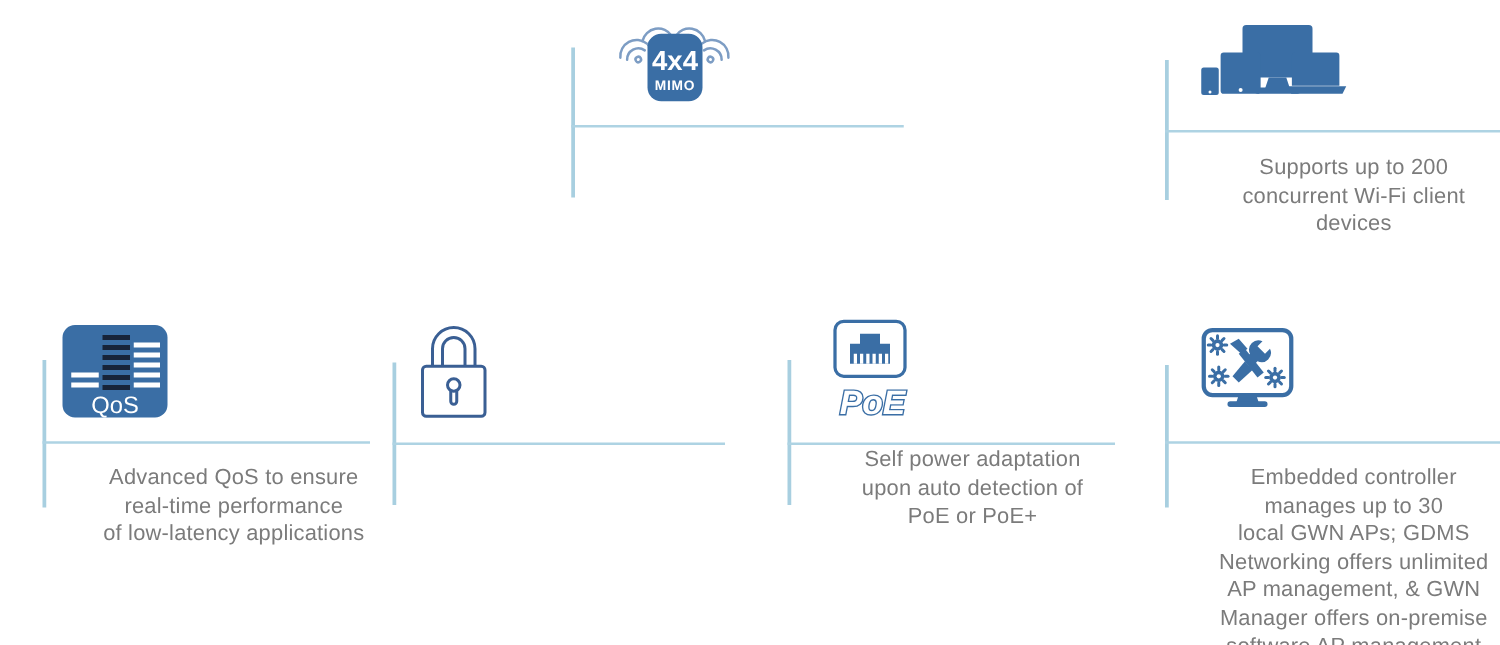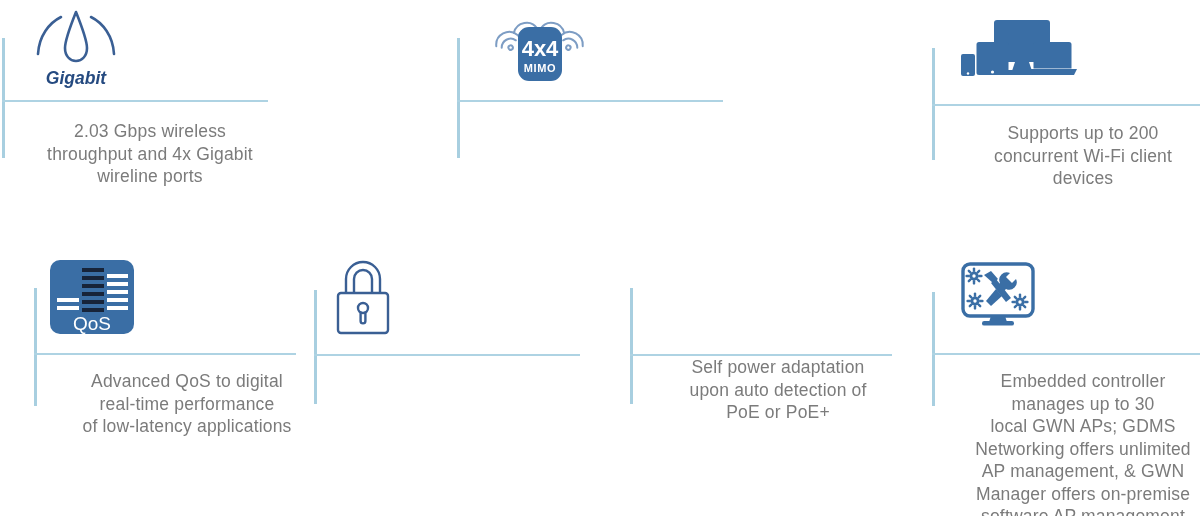--- a/index.html
+++ b/index.html
@@ -103,39 +103,20 @@
   #cell-controller .desc { left: 28px; top: 122px; width: 250px; }
 
   
   svg { display: block; overflow: visible; }
 </style>
 </head>
 <body>
 
 <div class="grid">
 
-  <div class="cell" id="cell-gigabit">
-    <div class="rule-v"></div>
-    <div class="rule-h"></div>
-
-    <div class="icon-wrap">
-      <svg width="88" height="82" viewBox="0 0 88 82">
-        <g fill="none" stroke="#3a5f94" stroke-width="2.6" stroke-linecap="round">
-          <path d="M6 46 C7 28 17 15 29 9"></path>
-          <path d="M82 46 C81 28 71 15 59 9"></path>
-        </g>
-        <path d="M44 4 C48 14 55 33 55 40 C55 48 50 53 44 53 C38 53 33 48 33 40 C33 33 40 14 44 4 Z" fill="none" stroke="#3a5f94" stroke-width="2.6" stroke-linejoin="round"></path>
-        <text x="44" y="76" font-family="'Liberation Sans', sans-serif" font-size="17.5" font-weight="bold" font-style="italic" fill="#254a80" text-anchor="middle">Gigabit</text>
-      </svg>
-    </div>
-
-    <div class="desc">2.03 Gbps wireless
-throughput and 4x Gigabit
-wireline ports</div>
-  </div>
 
   <div class="cell" id="cell-mimo">
     <div class="rule-v"></div>
     <div class="rule-h"></div>
 
     <div class="icon-wrap">
       <svg width="112" height="84" viewBox="0 0 112 84">
 
         <g fill="none" stroke="#7d9dc4" stroke-width="2" stroke-linecap="round">
 
@@ -233,21 +214,21 @@
         </g>
 
         <g fill="#ffffff">
           <rect x="57" y="14" width="21" height="4"></rect>
           <rect x="57" y="22" width="21" height="4"></rect>
         </g>
         <text x="42" y="70" font-family="'Liberation Sans', sans-serif" font-size="19" fill="#ffffff" text-anchor="middle">QoS</text>
       </svg>
     </div>
 
-    <div class="desc">Advanced QoS to digital
+    <div class="desc">Advanced QoS to ensure
 real-time performance
 of low-latency applications</div>
   </div>
 
   <div class="cell" id="cell-security">
     <div class="rule-v"></div>
     <div class="rule-h"></div>
 
     <div class="icon-wrap">
       <svg width="62" height="76" viewBox="0 0 62 76">
@@ -263,20 +244,41 @@
         </g>
       </svg>
     </div>
 
   </div>
 
   <div class="cell" id="cell-poe">
     <div class="rule-v"></div>
     <div class="rule-h"></div>
 
+    <div class="icon-wrap">
+      <svg width="84" height="88" viewBox="0 0 84 88">
+
+        <rect x="12" y="4" width="56" height="44" rx="7" ry="7" fill="none" stroke="#3a6ea5" stroke-width="2.6"></rect>
+
+        <g fill="#3a6ea5">
+          <path d="M24 38 V22 h8 V14 h16 V22 h8 V38 z"></path>
+        </g>
+
+        <g fill="#ffffff">
+          <rect x="27" y="30" width="2.6" height="8"></rect>
+          <rect x="32" y="30" width="2.6" height="8"></rect>
+          <rect x="37" y="30" width="2.6" height="8"></rect>
+          <rect x="42" y="30" width="2.6" height="8"></rect>
+          <rect x="47" y="30" width="2.6" height="8"></rect>
+          <rect x="52" y="30" width="2.6" height="8"></rect>
+        </g>
+
+        <text x="42" y="78" font-family="'Liberation Sans', sans-serif" font-size="27" font-weight="bold" font-style="italic" text-anchor="middle" fill="#ffffff" stroke="#3a6ea5" stroke-width="2.2" paint-order="stroke">PoE</text>
+      </svg>
+    </div>
 
     <div class="desc">Self power adaptation
 upon auto detection of
 PoE or PoE+</div>
   </div>
 
   <div class="cell" id="cell-controller">
     <div class="rule-v"></div>
     <div class="rule-h"></div>
 

